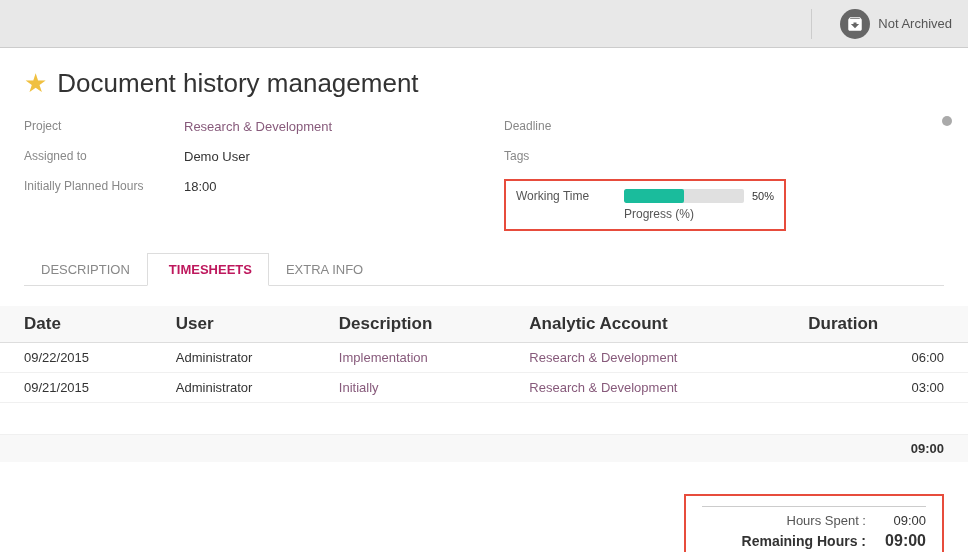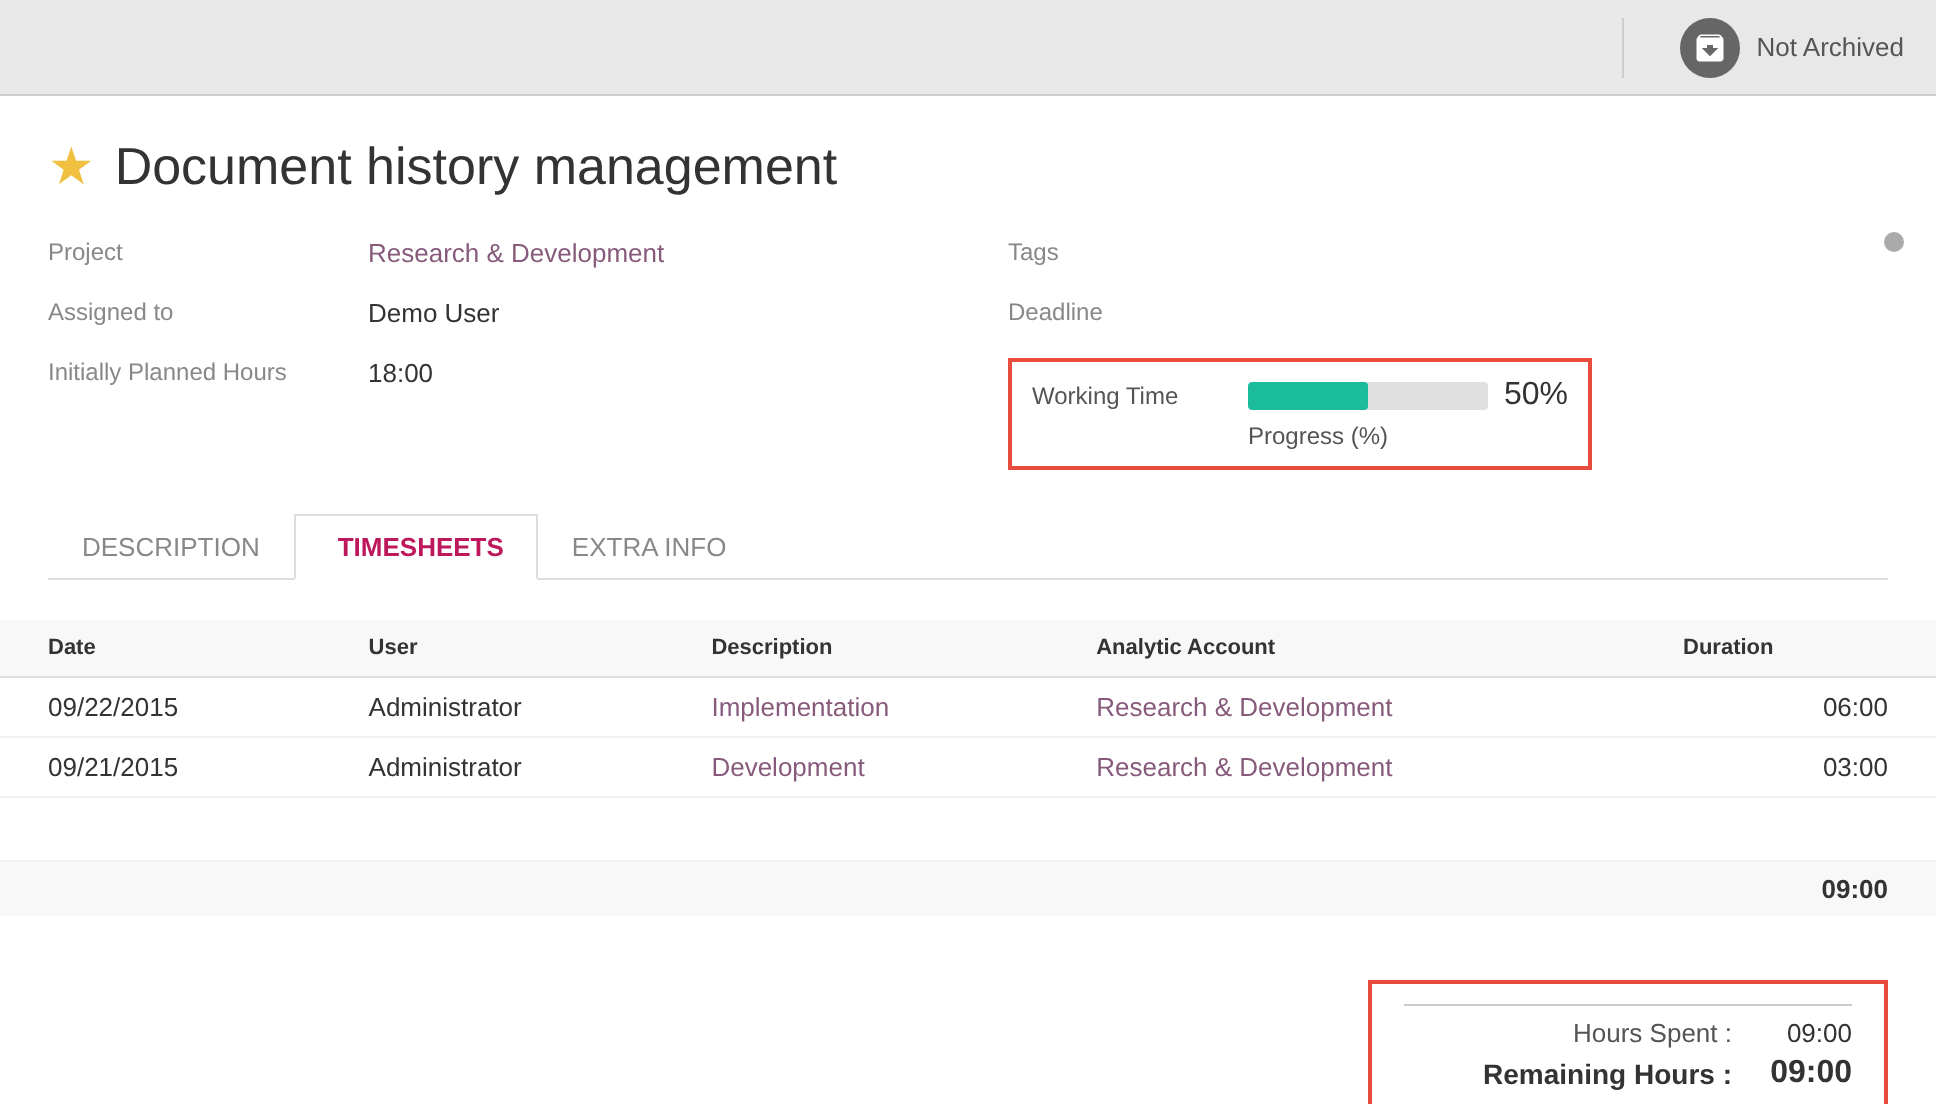--- a/index.html
+++ b/index.html
@@ -129,21 +129,21 @@
       background: #e0e0e0;
       border-radius: 2px;
       overflow: hidden;
     }
     .progress-bar-fill {
       height: 100%;
       background: #1abc9c;
       border-radius: 2px;
     }
     .progress-percent {
-      font-size: 16px;
+      font-size: 11px;
       color: #333;
     }
     .progress-label-row {
       font-size: 12px;
       color: #555;
       padding-left: 108px;
     }
     .tabs-row {
       display: flex;
       border-bottom: 1px solid #ddd;
@@ -177,21 +177,21 @@
     }
     thead tr {
       background: #f8f8f8;
       border-bottom: 1px solid #ddd;
     }
     thead th {
       padding: 8px 12px;
       text-align: left;
       font-weight: bold;
       color: #333;
-      font-size: 11px;
+      font-size: 17px;
     }
     thead th.right {
     }
     tbody tr {
       border-bottom: 1px solid #f0f0f0;
     }
     tbody td {
       padding: 7px 12px;
       color: #333;
       font-size: 13px;
@@ -295,25 +295,25 @@
         <span class="field-value">Demo User</span>
       </div>
       <div class="field-row">
         <span class="field-label">Initially Planned Hours</span>
         <span class="field-value">18:00</span>
       </div>
     </div>
 
     <div class="fields-right">
       <div class="field-row">
+        <span class="field-label">Deadline</span>
+        <span class="field-value"></span>
+      </div>
+      <div class="field-row">
         <span class="field-label">Tags</span>
-        <span class="field-value"></span>
-      </div>
-      <div class="field-row">
-        <span class="field-label">Deadline</span>
         <span class="field-value"></span>
       </div>
       <div class="field-row">
         <div class="working-time-box">
           <div class="wt-row">
             <span class="wt-label">Working Time</span>
             <div class="progress-bar-container">
               <div class="progress-bar-fill" style="width: 50%"></div>
             </div>
             <span class="progress-percent">50%</span>
@@ -349,21 +349,21 @@
       <tr class="table-row">
         <td style="padding-left:24px">09/22/2015</td>
         <td>Administrator</td>
         <td class="link">Implementation</td>
         <td class="link">Research &amp; Development</td>
         <td class="right" style="padding-right:24px">06:00</td>
       </tr>
       <tr class="table-row">
         <td style="padding-left:24px">09/21/2015</td>
         <td>Administrator</td>
-        <td class="link">Development</td>
+        <td class="link">Initially</td>
         <td class="link">Research &amp; Development</td>
         <td class="right" style="padding-right:24px">03:00</td>
       </tr>
       <tr>
         <td colspan="5" style="height:32px; padding-left:24px"></td>
       </tr>
     </tbody>
     <tfoot>
       <tr class="table-footer-row">
         <td colspan="4"></td>

